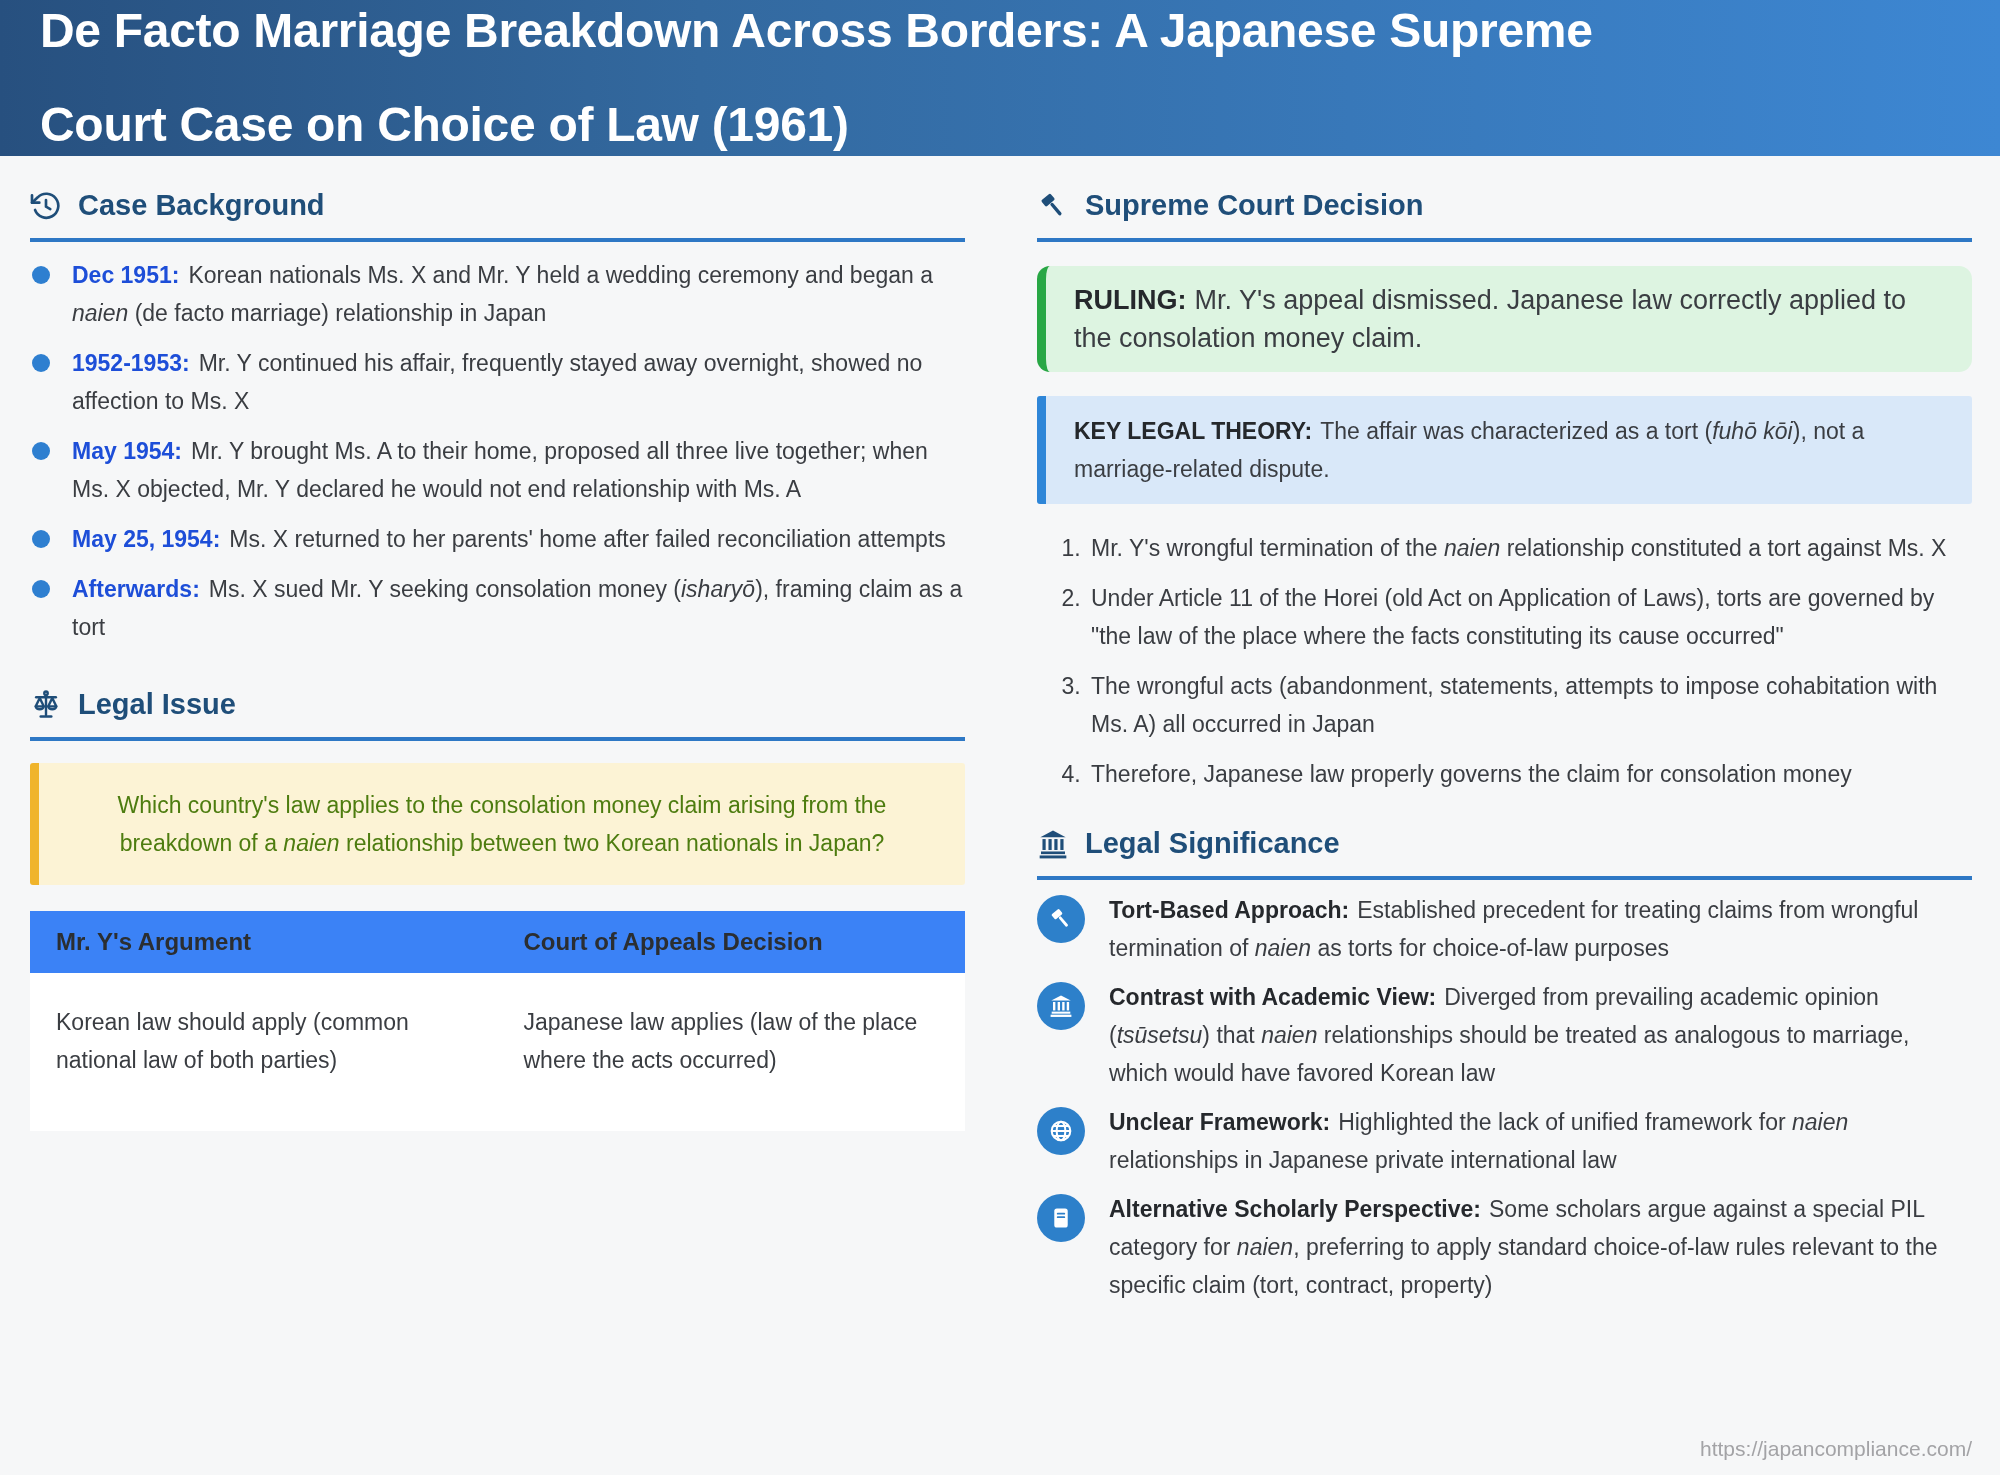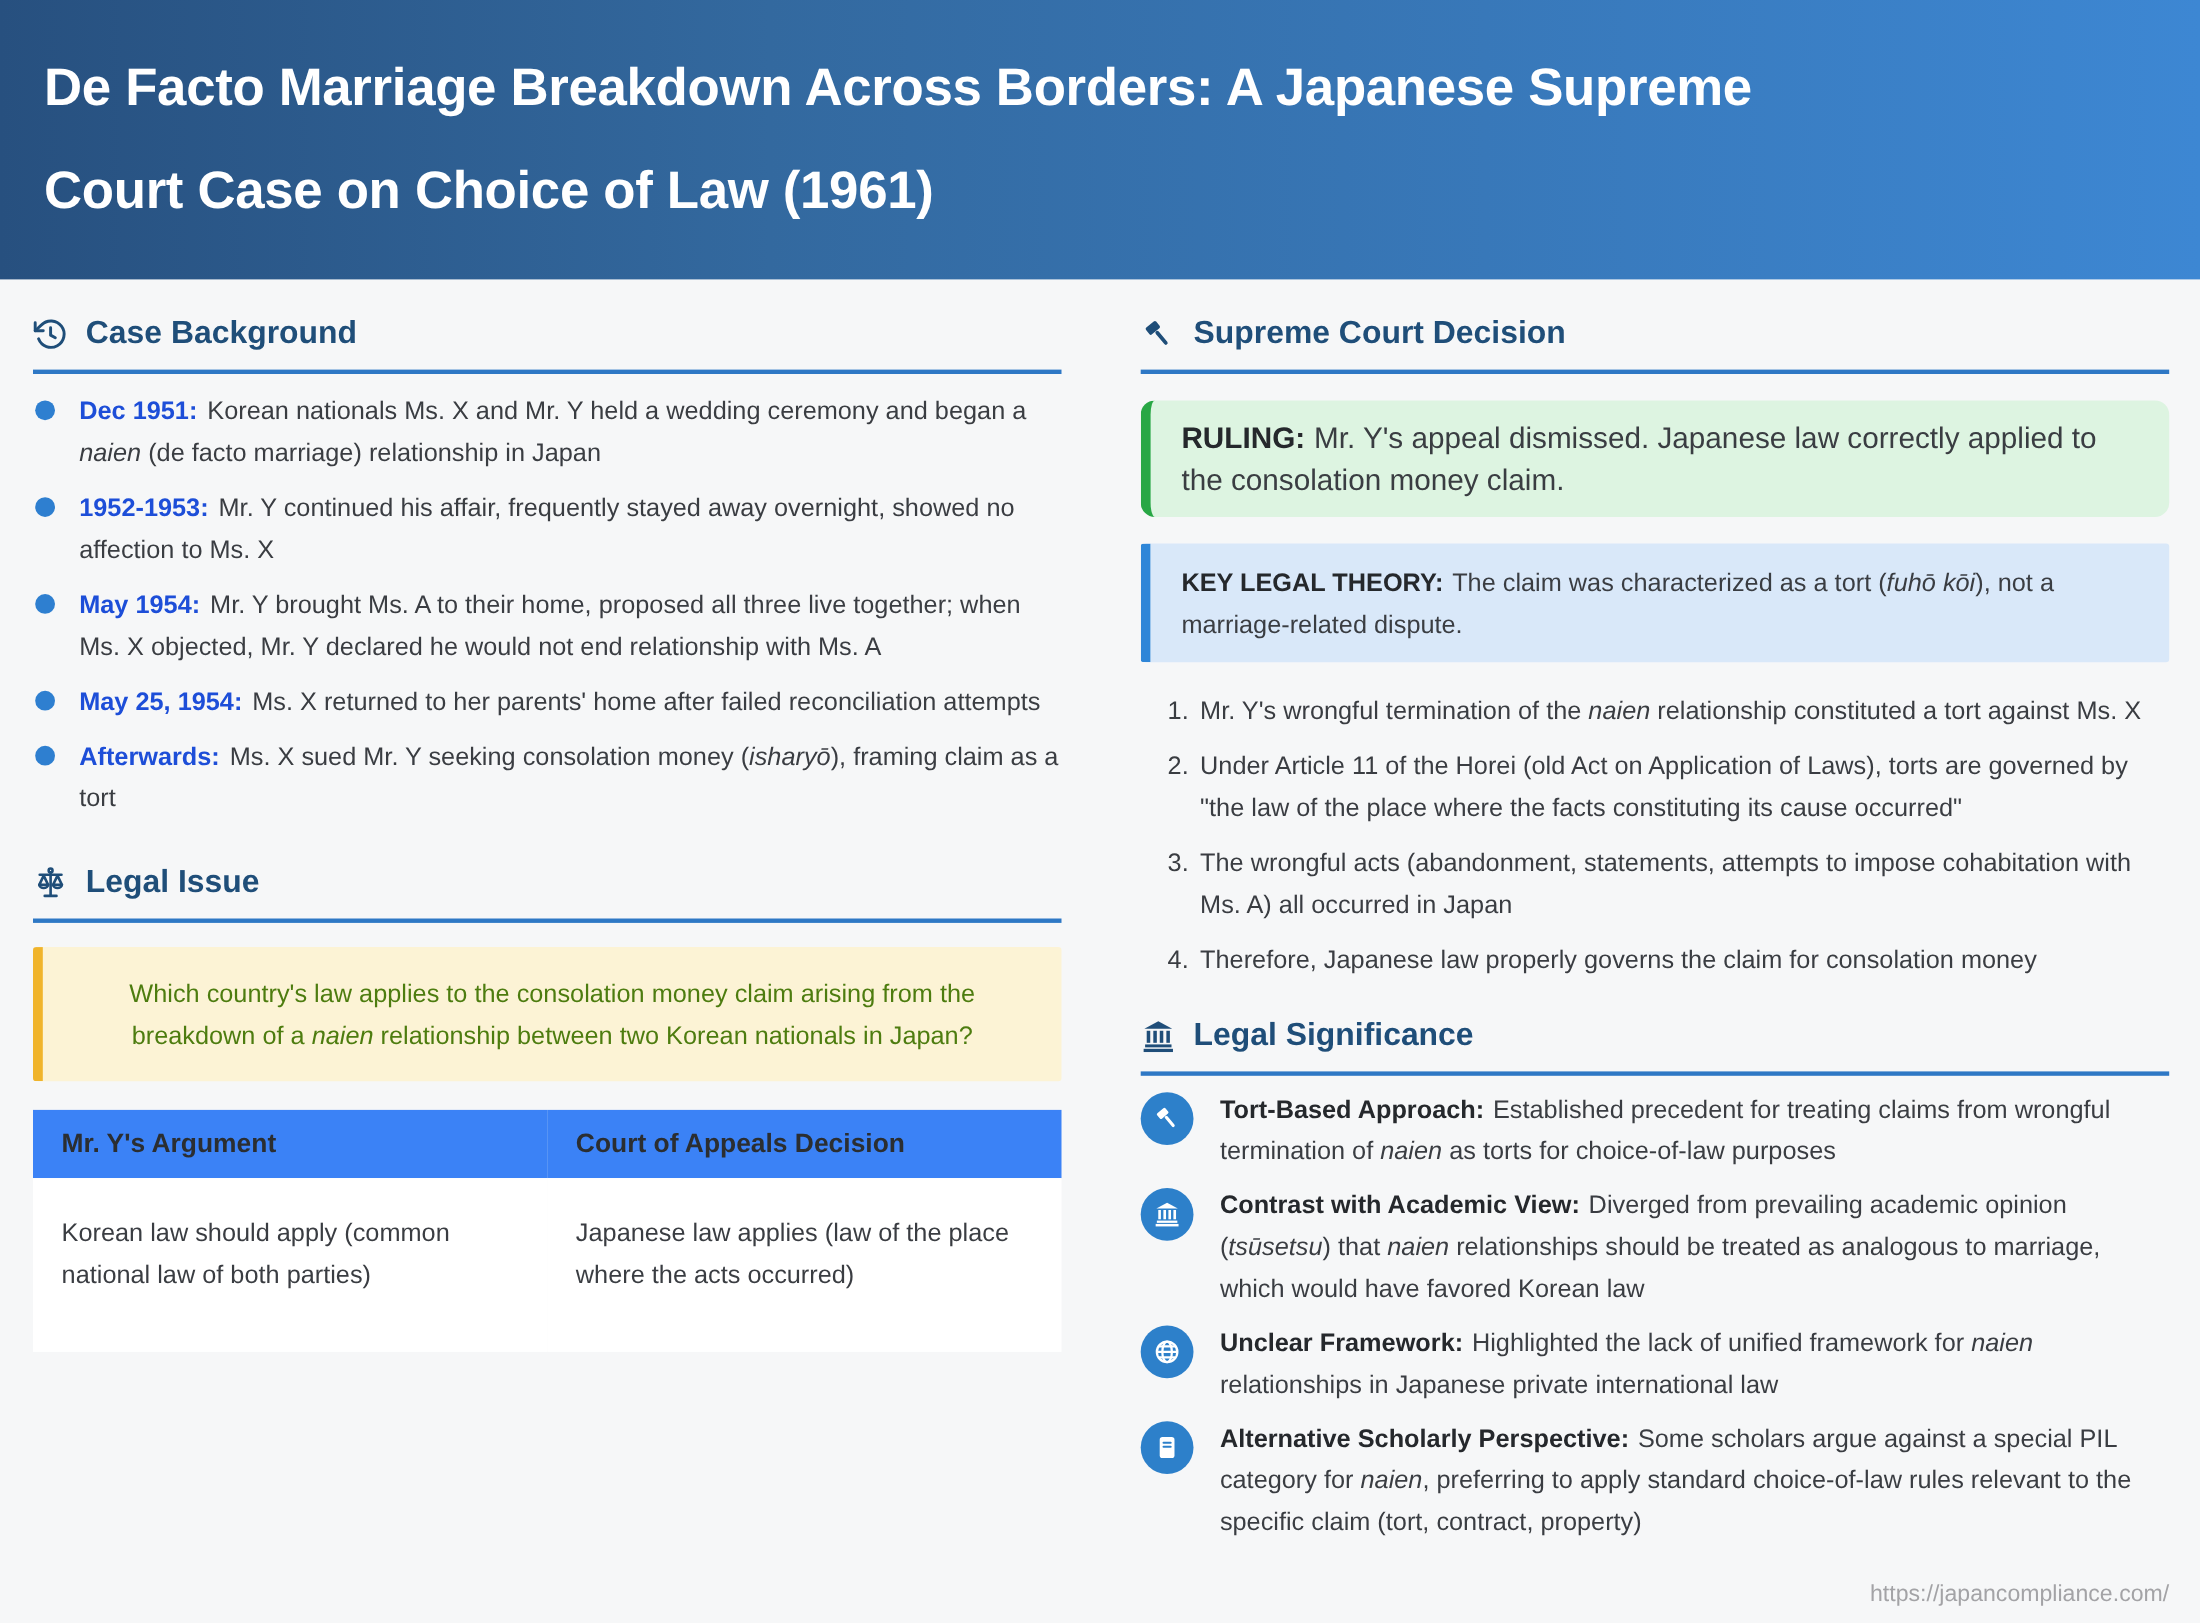--- a/index.html
+++ b/index.html
@@ -3,21 +3,21 @@
 <meta charset="utf-8">
 <style>
   html,body{margin:0;padding:0;}
   body{
     width:2000px;height:1475px;position:relative;overflow:hidden;
     background:#f6f7f8;color:#3a3d42;
     font-family:"Liberation Sans",sans-serif;
   }
   
   .header{
-    height:254px;box-sizing:border-box;
+    height:156px;box-sizing:border-box;
     background:linear-gradient(90deg,#27507f 0%,#33699f 35%,#3d87d3 100%);
     display:flex;flex-direction:column;justify-content:center;
     padding:0 40px;
   }
   .header h1{
     margin:0;color:#ffffff;font-size:48px;font-weight:bold;
     line-height:1.95;max-width:1680px;letter-spacing:-0.3px;
   }
   
   .content{
@@ -177,21 +177,21 @@
         </g>
       </svg>
       <h2>Supreme Court Decision</h2>
     </div>
 
     <div class="ruling-box">
       <span class="box-label">RULING:</span><span>Mr. Y's appeal dismissed. Japanese law correctly applied to the consolation money claim.</span>
     </div>
 
     <div class="theory-box">
-      <span class="box-label">KEY LEGAL THEORY:</span><span>The claim was characterized as a tort (</span><i>fuhō kōi</i><span>), not a marriage-related dispute.</span>
+      <span class="box-label">KEY LEGAL THEORY:</span><span>The affair was characterized as a tort (</span><i>fuhō kōi</i><span>), not a marriage-related dispute.</span>
     </div>
 
     <ol class="points">
       <li>
         <span>Mr. Y's wrongful termination of the </span><i>naien</i><span> relationship constituted a tort against Ms. X</span>
       </li>
       <li>
         <span>Under Article 11 of the Horei (old Act on Application of Laws), torts are governed by "the law of the place where the facts constituting its cause occurred"</span>
       </li>
       <li>

